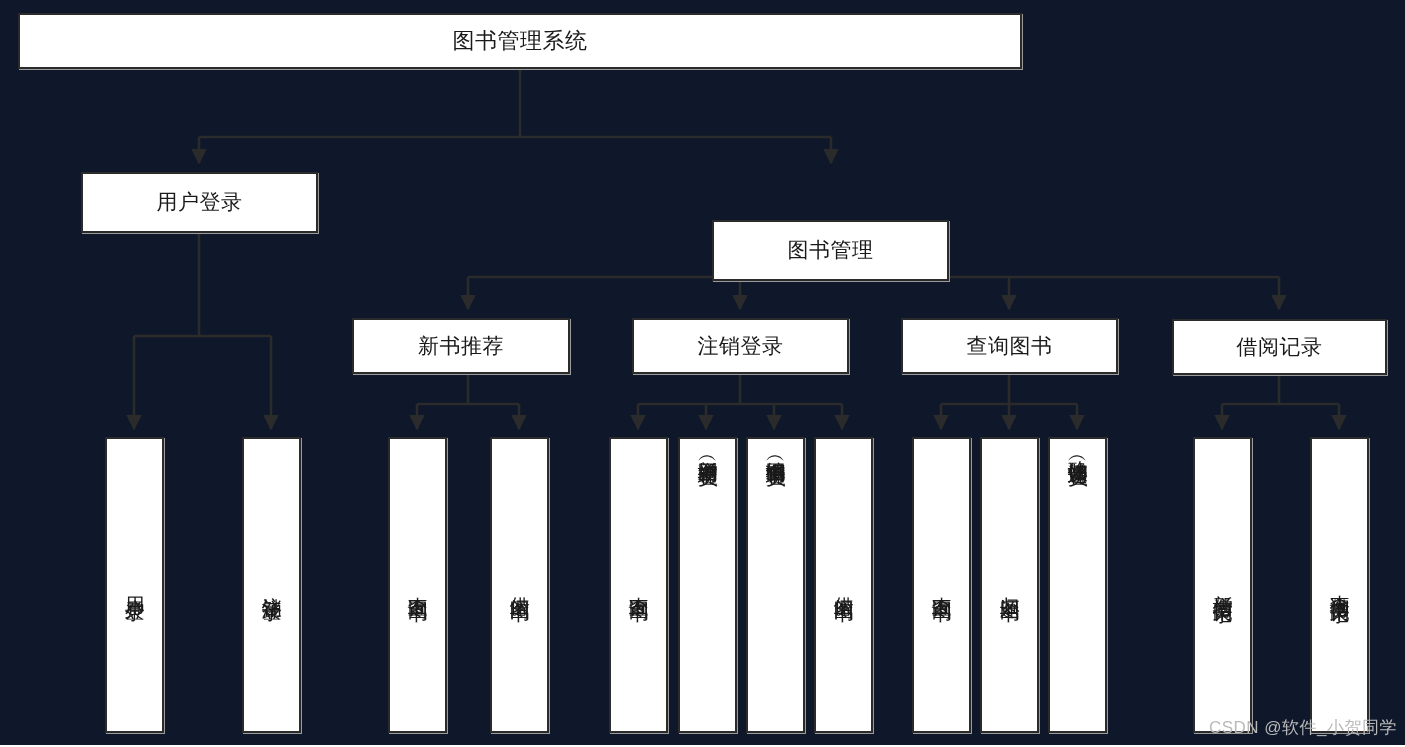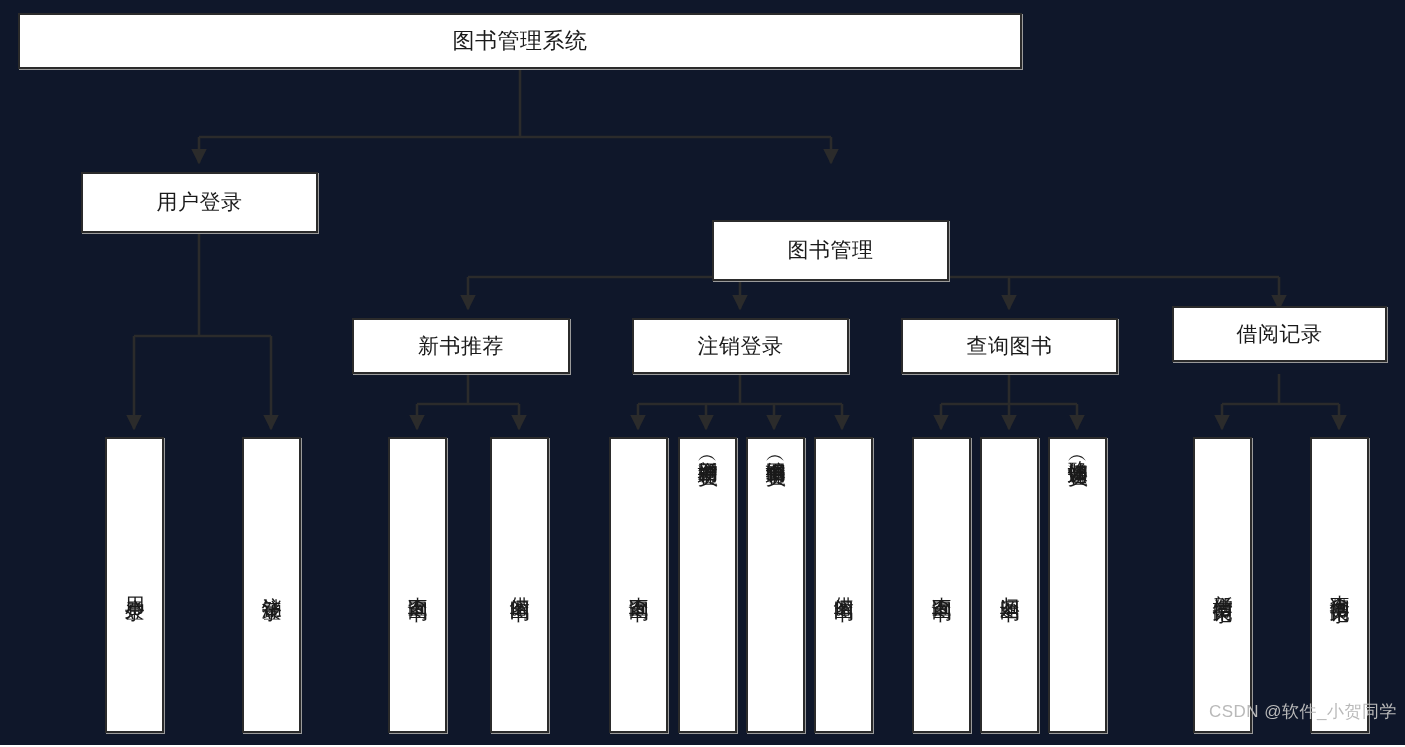--- a/index.html
+++ b/index.html
@@ -65,21 +65,21 @@
   .node.vert.tall .label {
     letter-spacing: 1px;
   }
   .node.vert.centered {
     align-items: center;
     padding-top: 0;
   }
   #watermark {
     position: absolute;
     right: 8px;
-    bottom: 22px;
+    bottom: 6px;
     font-size: 17px;
     color: #b9b9b9;
     letter-spacing: 0.5px;
     user-select: none;
     white-space: nowrap;
   }
 </style>
 </head>
 <body>
 
@@ -148,21 +148,21 @@
 
   <div class="node horiz" style="left:352px; top:318px; width:218px; height:56px;">
     <span class="label">新书推荐</span>
   </div>
   <div class="node horiz" style="left:632px; top:318px; width:217px; height:56px;">
     <span class="label">注销登录</span>
   </div>
   <div class="node horiz" style="left:901px; top:318px; width:217px; height:56px;">
     <span class="label">查询图书</span>
   </div>
-  <div class="node horiz" style="left:1172px; top:306px; width:215px; height:56px;">
+  <div class="node horiz" style="left:1172px; top:319px; width:215px; height:56px;">
     <span class="label">借阅记录</span>
   </div>
 
   <div class="node vert centered" style="left:105px; top:437px; width:59px; height:296px;">
     <span class="label">用户登录</span>
   </div>
   <div class="node vert centered" style="left:242px; top:437px; width:59px; height:296px;">
     <span class="label">注销登录</span>
   </div>
 

